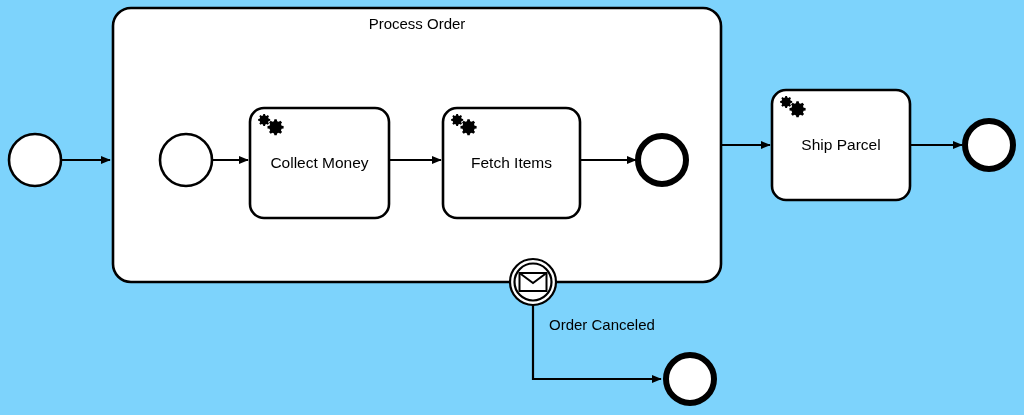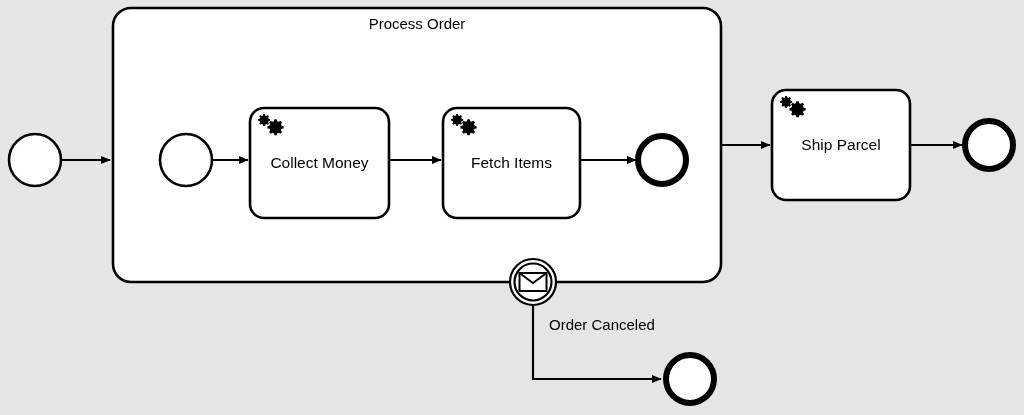--- a/index.html
+++ b/index.html
@@ -7,21 +7,21 @@
     padding: 0;
     background: #ffffff;
   }
   body {
     font-family: "Liberation Sans", sans-serif;
   }
   #canvas {
     position: relative;
     width: 1024px;
     height: 415px;
-    background: #e5e5e5;
+    background: #7dd3fc;
     overflow: hidden;
   }
   svg#diagram {
     position: absolute;
     left: 0;
     top: 0;
     width: 1024px;
     height: 415px;
     display: block;
   }

